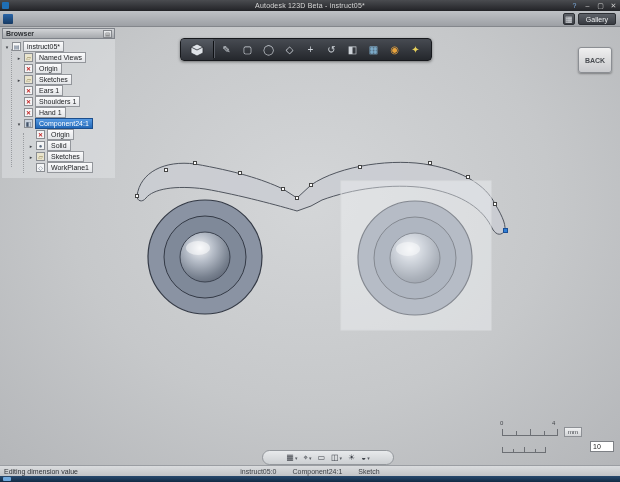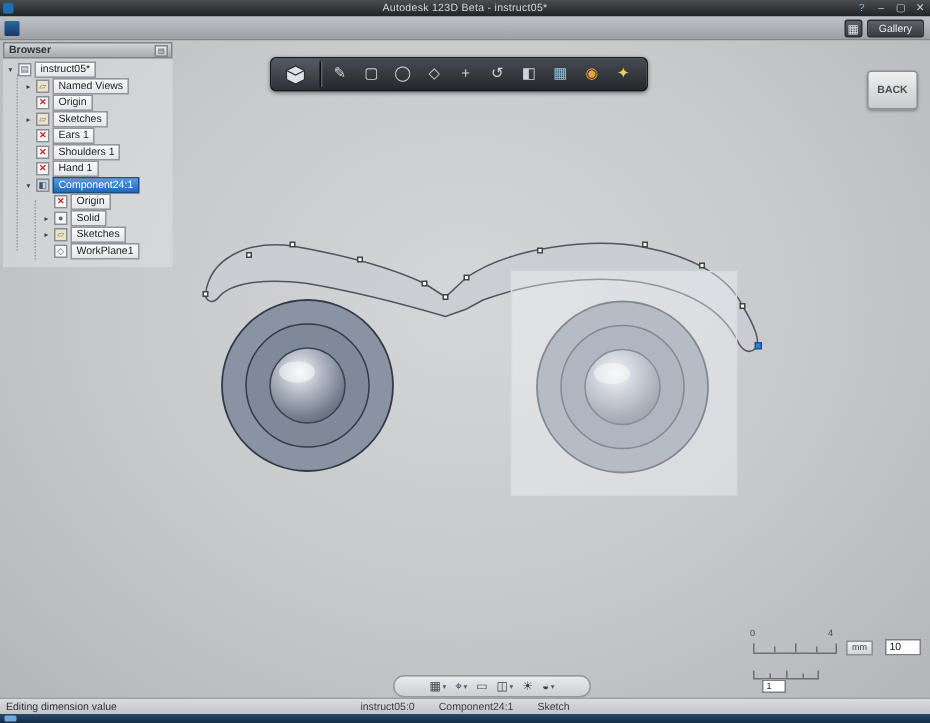--- a/index.html
+++ b/index.html
@@ -77,21 +77,21 @@
   
   .dim-widget { position:absolute; left:500px; top:393px; width:118px; height:42px; font-size:6px; color:#44474c; }
   .dim-ruler { position:absolute; left:2px; top:9px; width:56px; height:7px;
     border-bottom:1px solid #6c6f74; }
   .dim-ruler i { position:absolute; bottom:0; width:1px; background:#6c6f74; }
   .dim-lab0 { position:absolute; left:0; top:0; }
   .dim-lab4 { position:absolute; left:52px; top:0; }
   .dim-unit { position:absolute; left:64px; top:7px; height:10px; padding:0 3px;
     background:linear-gradient(#f0f1f2,#d2d4d6); border:1px solid #8d9095; font-size:6px; line-height:8px; color:#3b3e43; }
   .dim-input { position:absolute; border:1px solid #7d8085; background:#fff; font-size:7px;
-    font-family:inherit; padding:0 2px; color:#222; }
+    font-family:inherit; padding:0 2px; color:#222;margin-top:15px; }
   .dim-input.primary { left:90px; top:6px; width:24px; height:11px; }
   .dim-ruler2 { position:absolute; left:2px; top:28px; width:44px; height:5px; border-bottom:1px solid #6c6f74; }
   .dim-ruler2 i { position:absolute; bottom:0; width:1px; background:#6c6f74; }
   .dim-input.secondary { left:8px; top:33px; width:16px; height:9px; font-size:6px; }
 
   
   .bottom-toolbar { position:absolute; left:262px; top:423px; width:132px; height:15px;
     background:linear-gradient(rgba(234,236,238,.95),rgba(205,208,211,.95));
     border:1px solid #94989d; border-radius:8px; display:flex; align-items:center; justify-content:center; gap:2px; }
   .bt-icon { display:flex; align-items:center; font-size:8px; color:#3f434a; padding:0 2px; }

